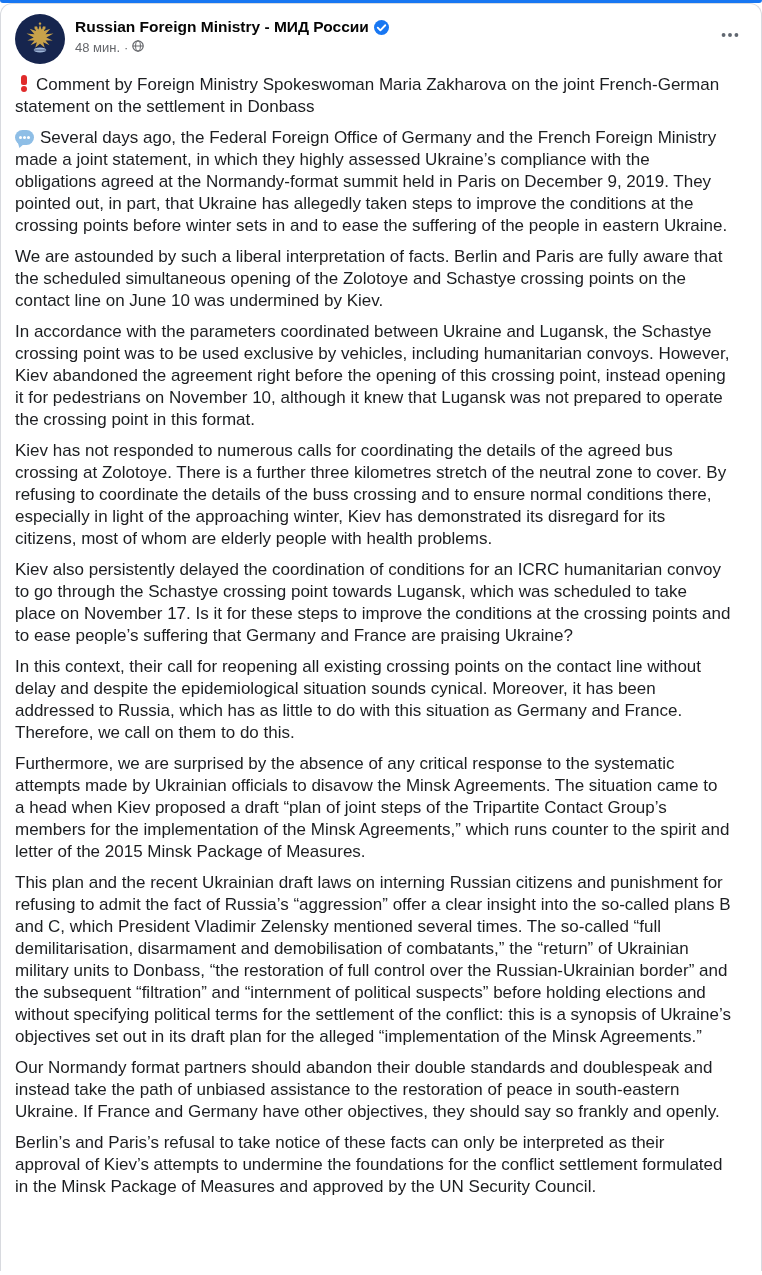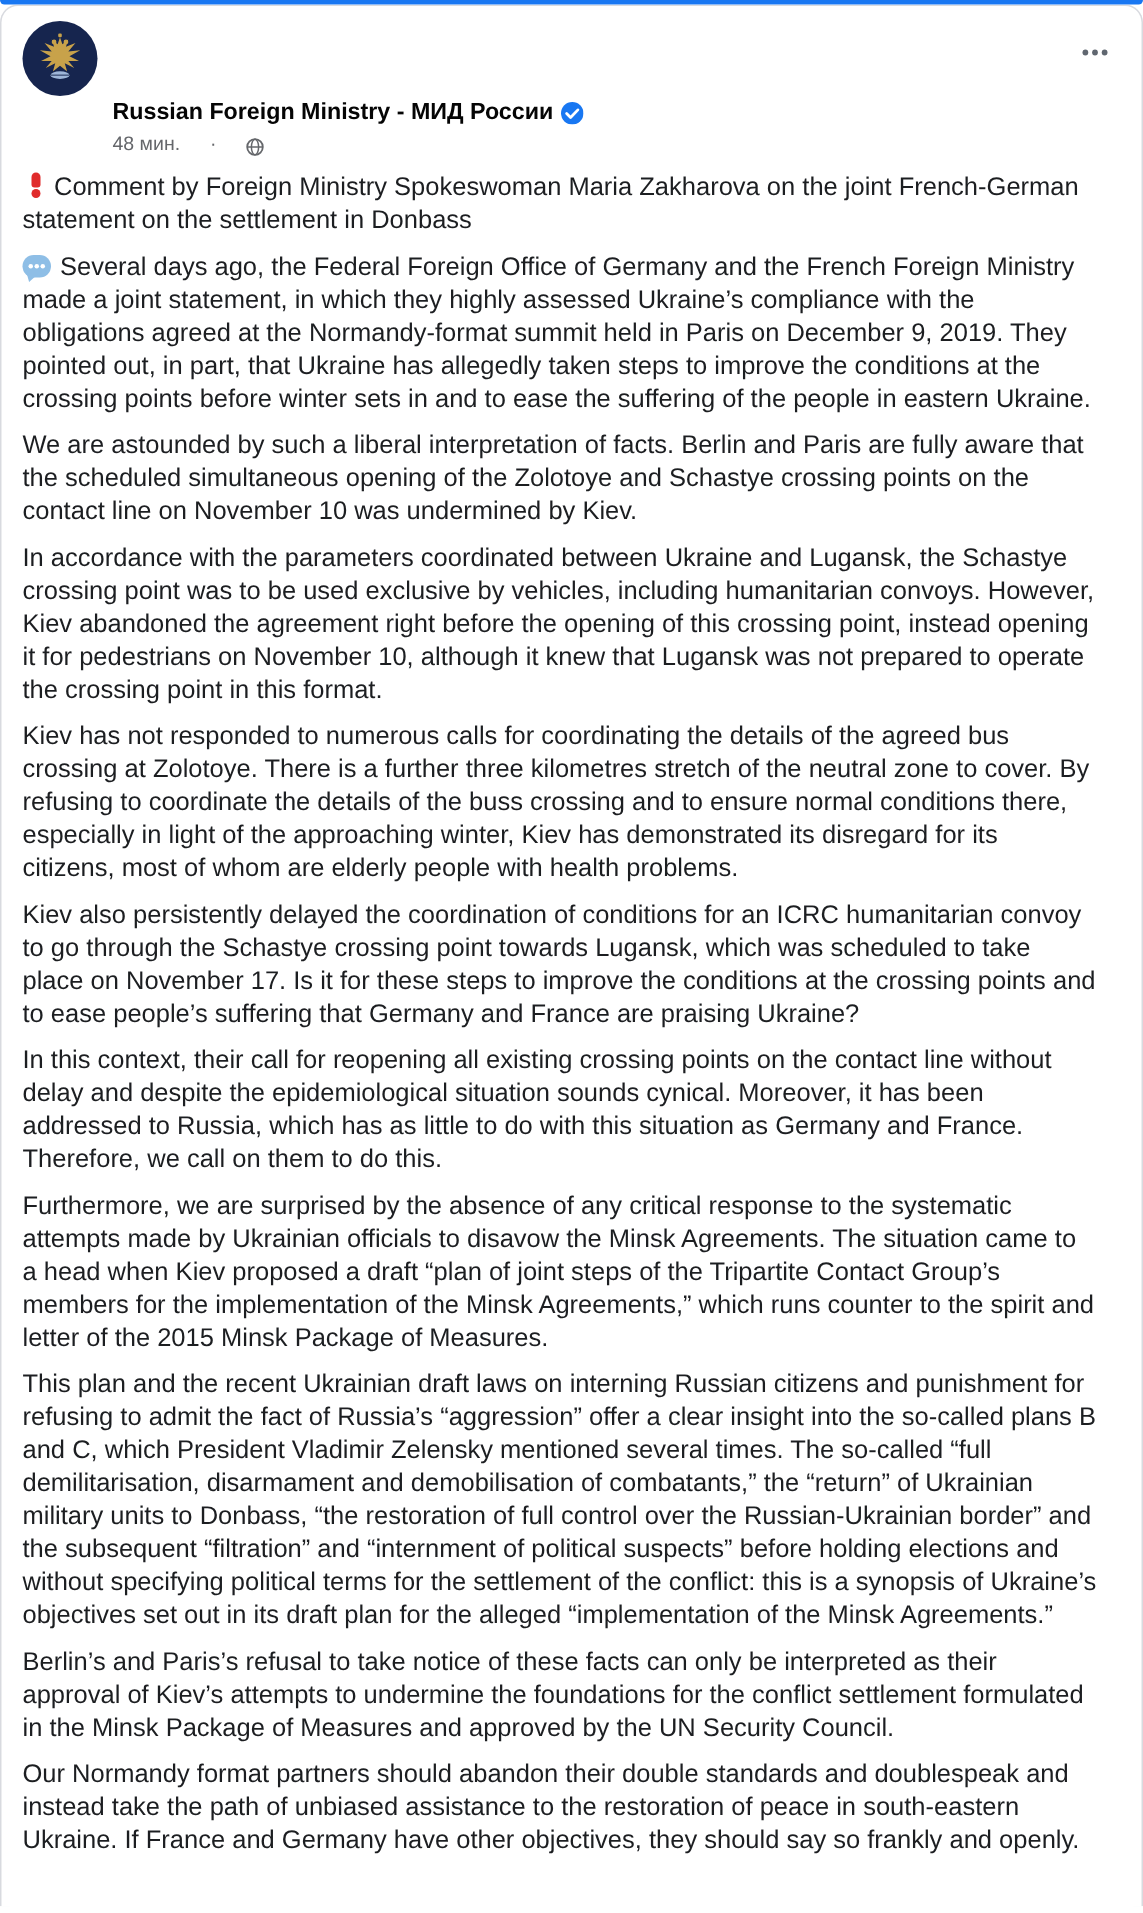--- a/index.html
+++ b/index.html
@@ -21,25 +21,25 @@
     min-height:1268px;
   }
   
   .post-header{display:flex;align-items:flex-start;padding:10px 14px 6px 14px;}
   .avatar{
     width:50px;height:50px;border-radius:50%;flex:0 0 50px;
     background:var(--avatar-bg);display:flex;align-items:center;justify-content:center;
     cursor:pointer;overflow:hidden;
   }
   .avatar svg{width:38px;height:38px;display:block;}
-  .header-text{margin-left:10px;flex:1 1 auto;min-width:0;padding-top:3px;margin-top:48px;}
+  .header-text{margin-left:10px;flex:1 1 auto;min-width:0;padding-top:3px;}
   .title-row{display:flex;align-items:center;gap:5px;}
   .page-name{font-size:15.5px;font-weight:700;color:#050505;line-height:20px;cursor:pointer;}
   .verified{width:15px;height:15px;flex:0 0 15px;display:inline-block;}
-  .meta-row{display:flex;align-items:flex-end;gap:20px;margin-top:3px;font-size:13px;color:var(--meta);line-height:16px;}
+  .meta-row{display:flex;align-items:flex-start;gap:4px;margin-top:3px;font-size:13px;color:var(--meta);line-height:16px;}
   .meta-row .ts{cursor:pointer;}
   .globe svg{width:12px;height:12px;display:block;}
   .more-btn{
     margin-left:auto;border:none;background:transparent;padding:10px 6px;cursor:pointer;
     display:flex;align-items:center;border-radius:50%;
   }
   .more-btn svg{width:22px;height:22px;display:block;}
   
   .post-body{padding:4px 14px 14px 14px;font-size:17px;line-height:22px;color:var(--txt);}
   .post-body p{margin:0 16px 9px 0;}
@@ -99,23 +99,23 @@
         <circle cx="5" cy="12" r="2.1" fill="#606770"></circle>
         <circle cx="12" cy="12" r="2.1" fill="#606770"></circle>
         <circle cx="19" cy="12" r="2.1" fill="#606770"></circle>
       </svg>
     </button>
   </header>
 
   <div class="post-body">
       <p><span class="icon-exclaim"></span><span>Comment by Foreign Ministry Spokeswoman Maria Zakharova on the joint French-German statement on the settlement in Donbass</span></p>
       <p><span class="icon-bubble"></span><span>Several days ago, the Federal Foreign Office of Germany and the French Foreign Ministry made a joint statement, in which they highly assessed Ukraine’s compliance with the obligations agreed at the Normandy-format summit held in Paris on December 9, 2019. They pointed out, in part, that Ukraine has allegedly taken steps to improve the conditions at the crossing points before winter sets in and to ease the suffering of the people in eastern Ukraine.</span></p>
-      <p><span>We are astounded by such a liberal interpretation of facts. Berlin and Paris are fully aware that the scheduled simultaneous opening of the Zolotoye and Schastye crossing points on the contact line on November 10 was undermined by Kiev.</span></p>
+      <p><span>We are astounded by such a liberal interpretation of facts. Berlin and Paris are fully aware that the scheduled simultaneous opening of the Zolotoye and Schastye crossing points on the contact line on June 10 was undermined by Kiev.</span></p>
       <p><span>In accordance with the parameters coordinated between Ukraine and Lugansk, the Schastye crossing point was to be used exclusive by vehicles, including humanitarian convoys. However, Kiev abandoned the agreement right before the opening of this crossing point, instead opening it for pedestrians on November 10, although it knew that Lugansk was not prepared to operate the crossing point in this format.</span></p>
       <p><span>Kiev has not responded to numerous calls for coordinating the details of the agreed bus crossing at Zolotoye. There is a further three kilometres stretch of the neutral zone to cover. By refusing to coordinate the details of the buss crossing and to ensure normal conditions there, especially in light of the approaching winter, Kiev has demonstrated its disregard for its citizens, most of whom are elderly people with health problems.</span></p>
       <p><span>Kiev also persistently delayed the coordination of conditions for an ICRC humanitarian convoy to go through the Schastye crossing point towards Lugansk, which was scheduled to take place on November 17. Is it for these steps to improve the conditions at the crossing points and to ease people’s suffering that Germany and France are praising Ukraine?</span></p>
       <p><span>In this context, their call for reopening all existing crossing points on the contact line without delay and despite the epidemiological situation sounds cynical. Moreover, it has been addressed to Russia, which has as little to do with this situation as Germany and France. Therefore, we call on them to do this.</span></p>
       <p><span>Furthermore, we are surprised by the absence of any critical response to the systematic attempts made by Ukrainian officials to disavow the Minsk Agreements.  The situation came to a head when Kiev proposed a draft “plan of joint steps of the Tripartite Contact Group’s members for the implementation of the Minsk Agreements,” which runs counter to the spirit and letter of the 2015 Minsk Package of Measures.</span></p>
       <p><span>This plan and the recent Ukrainian draft laws on interning Russian citizens and punishment for refusing to admit the fact of Russia’s “aggression” offer a clear insight into the so-called plans B and C, which President Vladimir Zelensky mentioned several times. The so-called “full demilitarisation, disarmament and demobilisation of combatants,” the “return” of Ukrainian military units to Donbass, “the restoration of full control over the Russian-Ukrainian border” and the subsequent “filtration” and “internment of political suspects” before holding elections and without specifying political terms for the settlement of the conflict: this is a synopsis of Ukraine’s objectives set out in its draft plan for the alleged “implementation of the Minsk Agreements.”</span></p>
+      <p><span>Our Normandy format partners should abandon their double standards and doublespeak and instead take the path of unbiased assistance to the restoration of peace in south-eastern Ukraine. If France and Germany have other objectives, they should say so frankly and openly.</span></p>
       <p><span>Berlin’s and Paris’s refusal to take notice of these facts can only be interpreted as their approval of Kiev’s attempts to undermine the foundations for the conflict settlement formulated in the Minsk Package of Measures and approved by the UN Security Council.</span></p>
-      <p><span>Our Normandy format partners should abandon their double standards and doublespeak and instead take the path of unbiased assistance to the restoration of peace in south-eastern Ukraine. If France and Germany have other objectives, they should say so frankly and openly.</span></p>
     </div>
 </article>
 
 </body></html>

